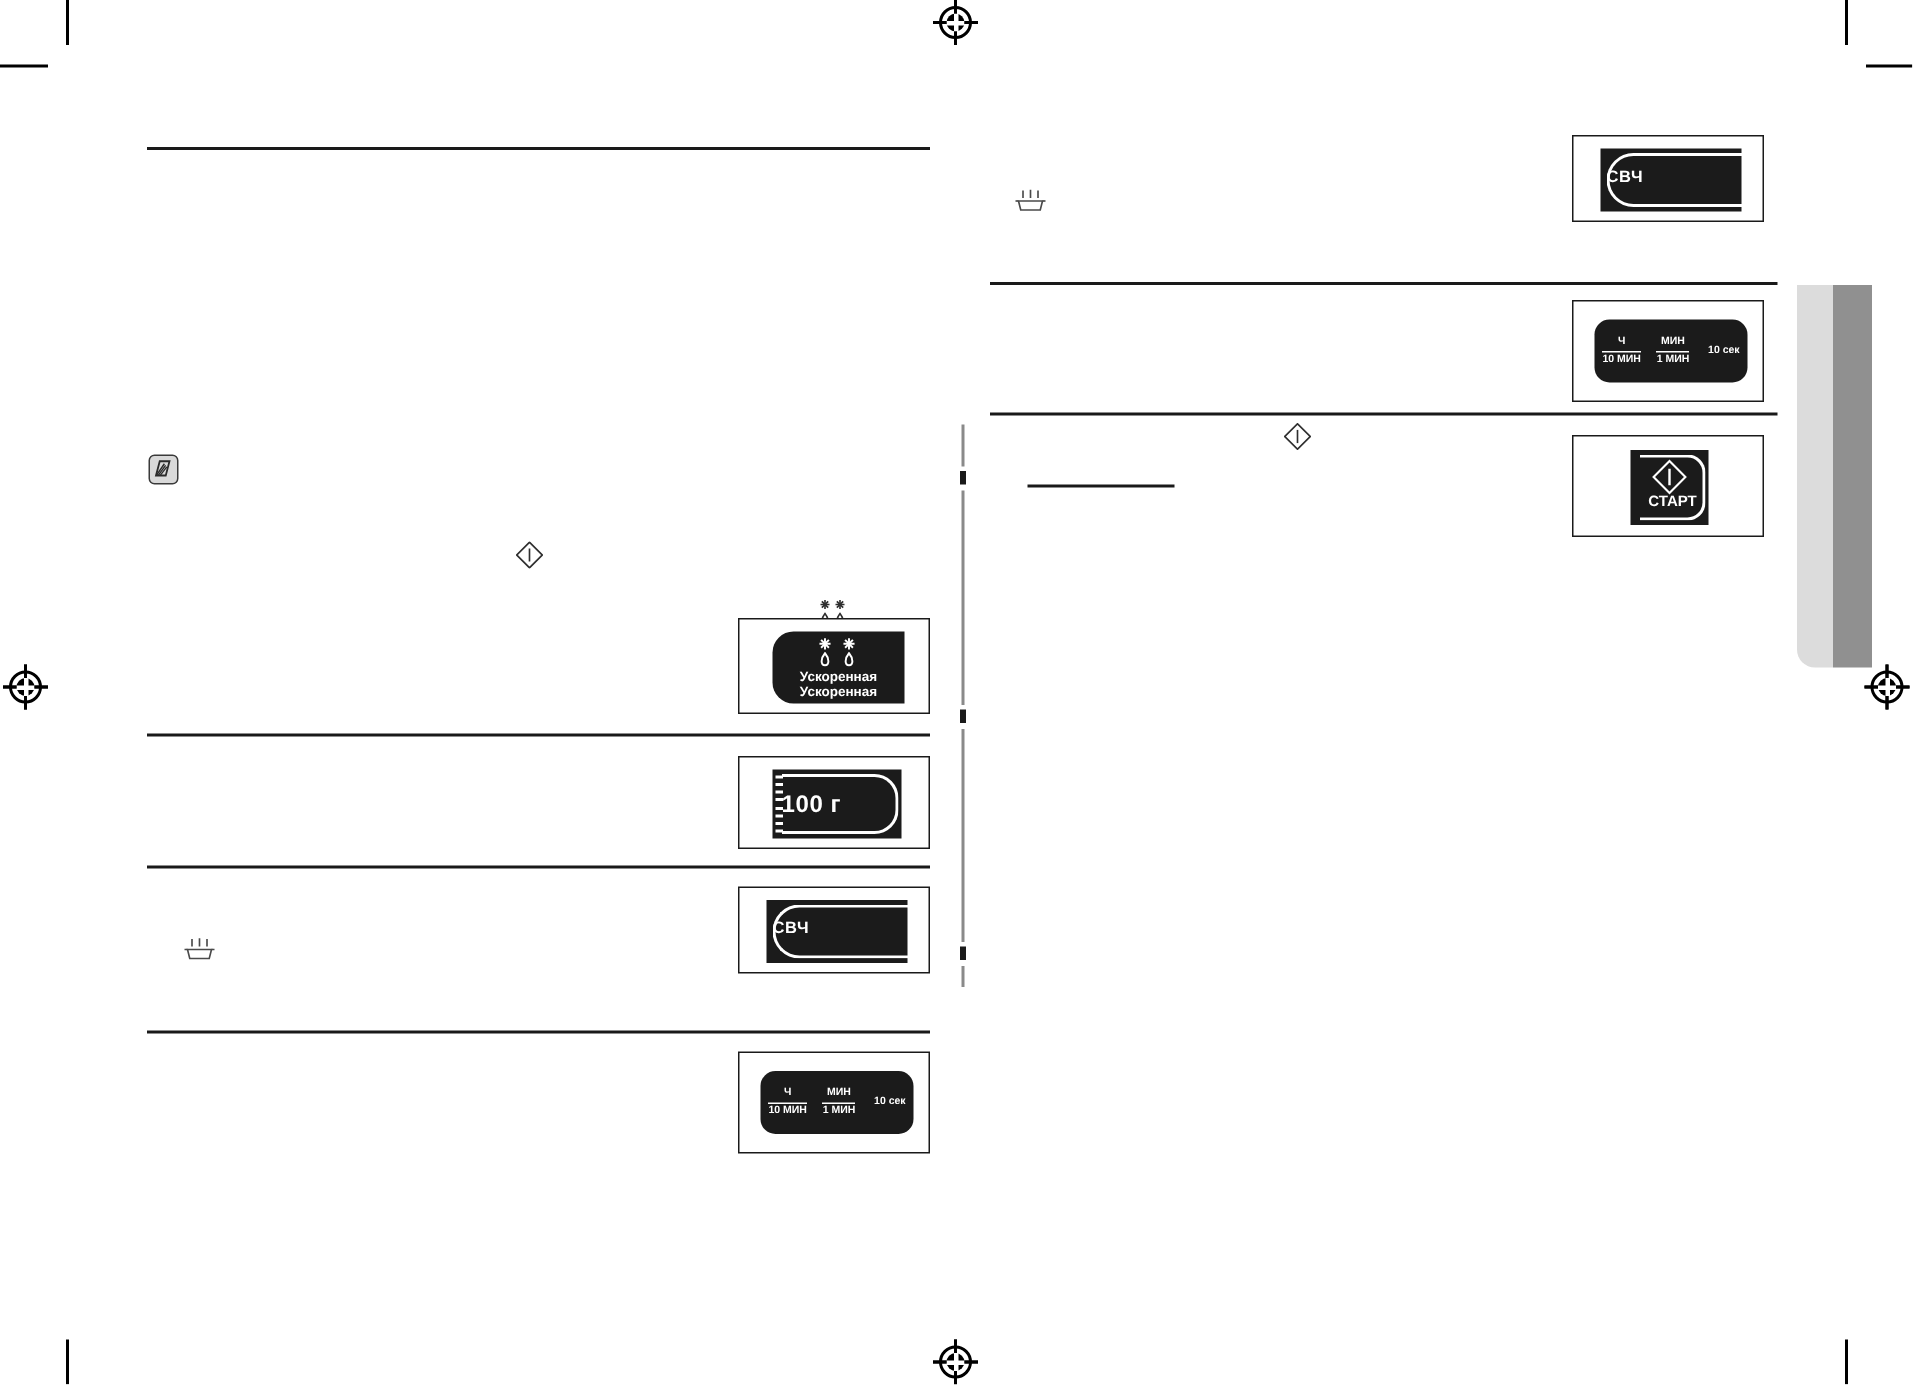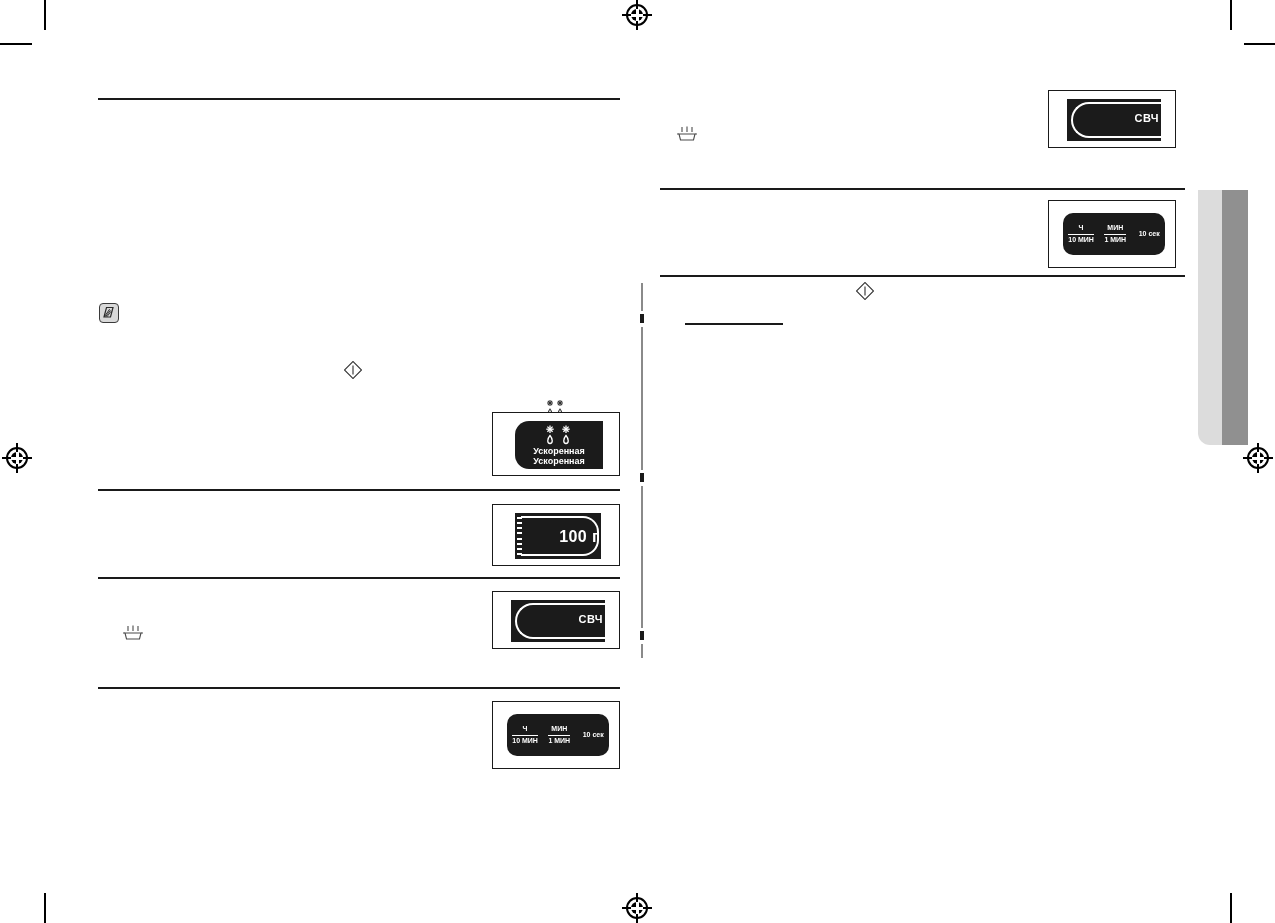--- a/index.html
+++ b/index.html
@@ -143,21 +143,21 @@
     box-sizing: border-box;
   }
   .btn-inner {
     position: absolute;
     background: #1b1b1b;
   }
   .btn-label {
     position: absolute;
     color: #ffffff;
     font-family: "Liberation Sans", sans-serif;
-    text-align: right;
+    text-align: left;
     white-space: nowrap;
     letter-spacing: 0.4px;
   }
 
   
   .keycap-left {
     position: absolute;
     border: 2px solid #ffffff;
     border-right: none;
     border-top-left-radius: 18px;
@@ -474,15 +474,26 @@
 
     <div class="glyph" style="left:196px; top:192px;">
       <svg width="18" height="18" viewBox="0 0 18 18" aria-hidden="true">
         <rect x="3" y="3" width="12" height="12" transform="rotate(45 9 9)" fill="none" stroke="#2f2f2f" stroke-width="1.1"></rect>
         <line x1="9" y1="4.6" x2="9" y2="13.4" stroke="#2f2f2f" stroke-width="1.1"></line>
       </svg>
     </div>
 
     <div class="underline-rule" style="left:25px; top:233px; width:98px;"></div>
 
+    <div class="btn-figure" style="left:388px; top:200px; width:128px; height:68px;">
+      <div class="btn-inner" style="left:38px; top:9px; width:52px; height:50px;"></div>
+      <div class="keycap-right" style="left:44px; top:12px; width:44px; height:44px; border-top-right-radius:12px; border-bottom-right-radius:12px;"></div>
+      <div class="glyph" style="left:52px; top:15px;">
+        <svg width="24" height="24" viewBox="0 0 24 24" aria-hidden="true">
+          <rect x="4.5" y="4.5" width="15" height="15" transform="rotate(45 12 12)" fill="none" stroke="#ffffff" stroke-width="1.4"></rect>
+          <line x1="12" y1="6.5" x2="12" y2="17.5" stroke="#ffffff" stroke-width="1.6"></line>
+        </svg>
+      </div>
+      <div class="start-label" style="left:44px; top:38px; width:44px; font-size:10px; font-weight:bold;">СТАРТ</div>
+    </div>
   </div>
 
 </div>
 
 </body></html>

